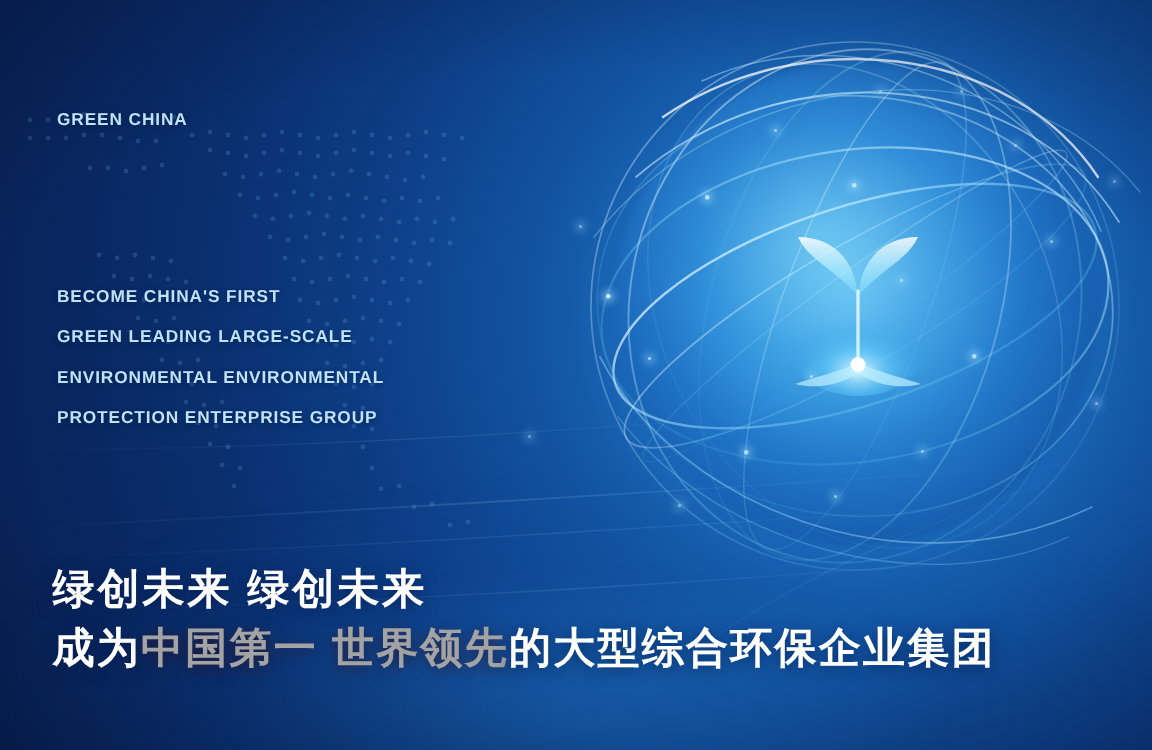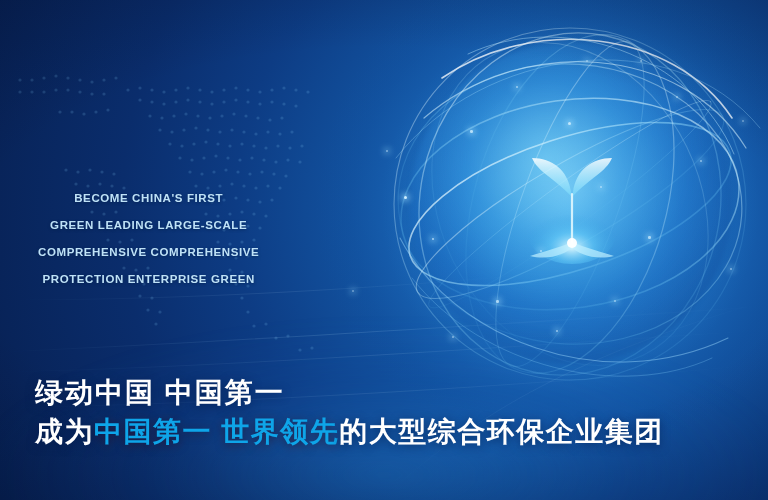--- a/index.html
+++ b/index.html
@@ -114,21 +114,21 @@
     line-height: 25px;
     text-shadow: 0 1px 3px rgba(0,30,70,0.6);
     white-space: nowrap;
   }
   .en-block-2 {
     position: absolute;
     left: 38px;
     top: 185px;
     color: #bfe2f7;
   }
-  .en-block-2 .en-line { line-height: 27px; text-align: center; }
+  .en-block-2 .en-line { line-height: 27px; }
 
   .cn-block {
     position: absolute;
     left: 35px;
     bottom: 48px;
     color: #ffffff;
     text-shadow: 0 2px 10px rgba(0,25,70,0.65);
   }
   .cn-line-1 {
     font-size: 28px;
@@ -137,21 +137,21 @@
     line-height: 38px;
     white-space: nowrap;
   }
   .cn-line-2 {
     font-size: 28px;
     font-weight: bold;
     letter-spacing: 1.5px;
     line-height: 40px;
     white-space: nowrap;
   }
-  .hl { color: #0ea5e9; text-shadow: 0 2px 10px rgba(60,0,0,0.5); }
+  .hl { color: #a3a3a3; text-shadow: 0 2px 10px rgba(60,0,0,0.5); }
 </style>
 </head>
 <body>
 
 <div class="stage">
 
   <div class="bg-base"></div>
   <div class="bg-lowglow"></div>
 
   <div class="map-dots">
@@ -468,27 +468,28 @@
     <span class="p" style="left:540px;top:250px;width:2px;height:2px;opacity:.75"></span>
     <span class="p" style="left:586px;top:60px;width:2px;height:2px;opacity:.55"></span>
     <span class="p" style="left:352px;top:290px;width:2px;height:2px;opacity:.5"></span>
     <span class="p" style="left:742px;top:120px;width:2px;height:2px;opacity:.5"></span>
     <span class="p" style="left:640px;top:60px;width:1.6px;height:1.6px;opacity:.5"></span>
   </div>
 
   <div class="bg-vignette"></div>
 
   <div class="en-block">
+    <div class="en-line">GREEN CHINA</div>
   </div>
 
   <div class="en-block-2">
     <div class="en-line">BECOME CHINA'S FIRST</div>
     <div class="en-line">GREEN LEADING LARGE-SCALE</div>
-    <div class="en-line">COMPREHENSIVE COMPREHENSIVE</div>
-    <div class="en-line">PROTECTION ENTERPRISE GREEN</div>
+    <div class="en-line">ENVIRONMENTAL ENVIRONMENTAL</div>
+    <div class="en-line">PROTECTION ENTERPRISE GROUP</div>
   </div>
 
   <div class="cn-block">
-    <div class="cn-line-1">绿动中国 中国第一</div>
+    <div class="cn-line-1">绿创未来 绿创未来</div>
     <div class="cn-line-2"><span>成为</span><span class="hl">中国第一 世界领先</span><span>的大型综合环保企业集团</span></div>
   </div>
 
 </div>
 
 </body></html>

